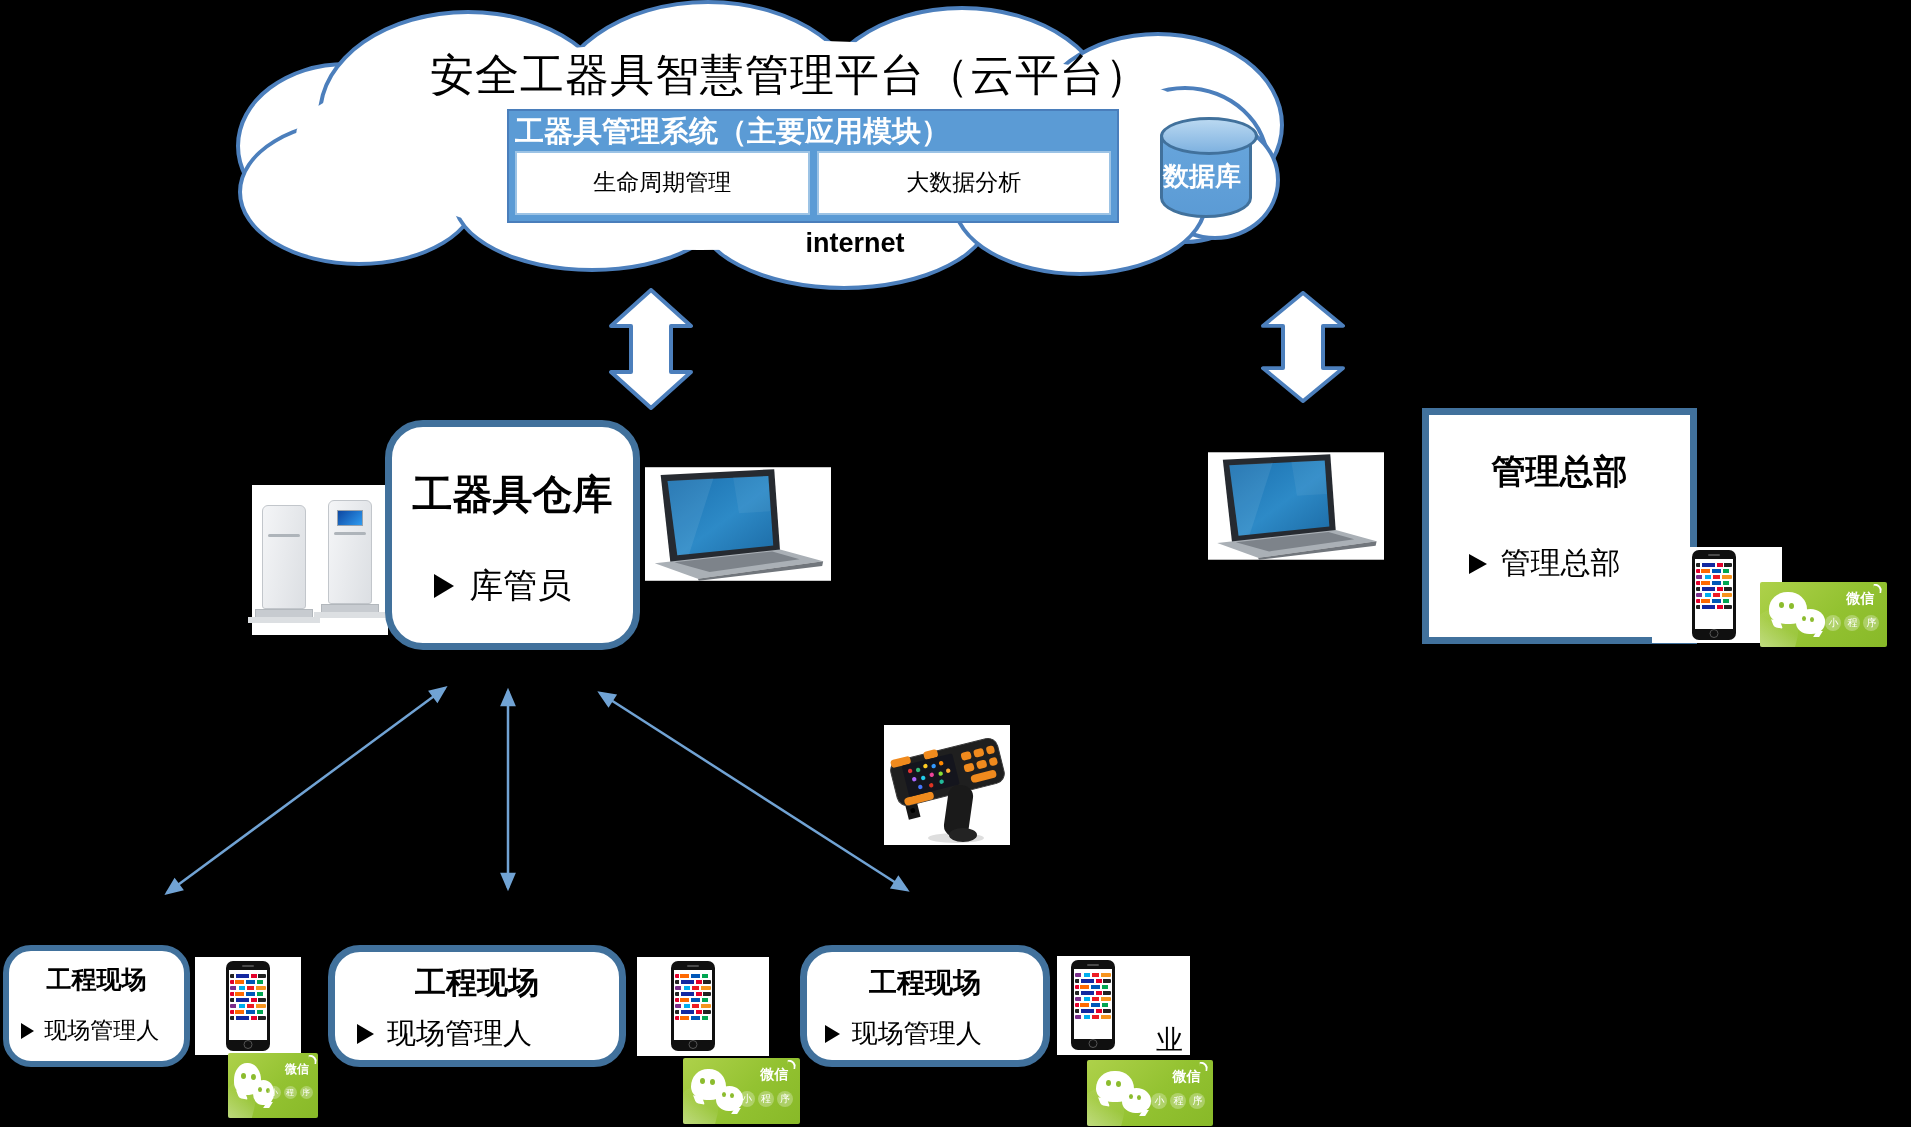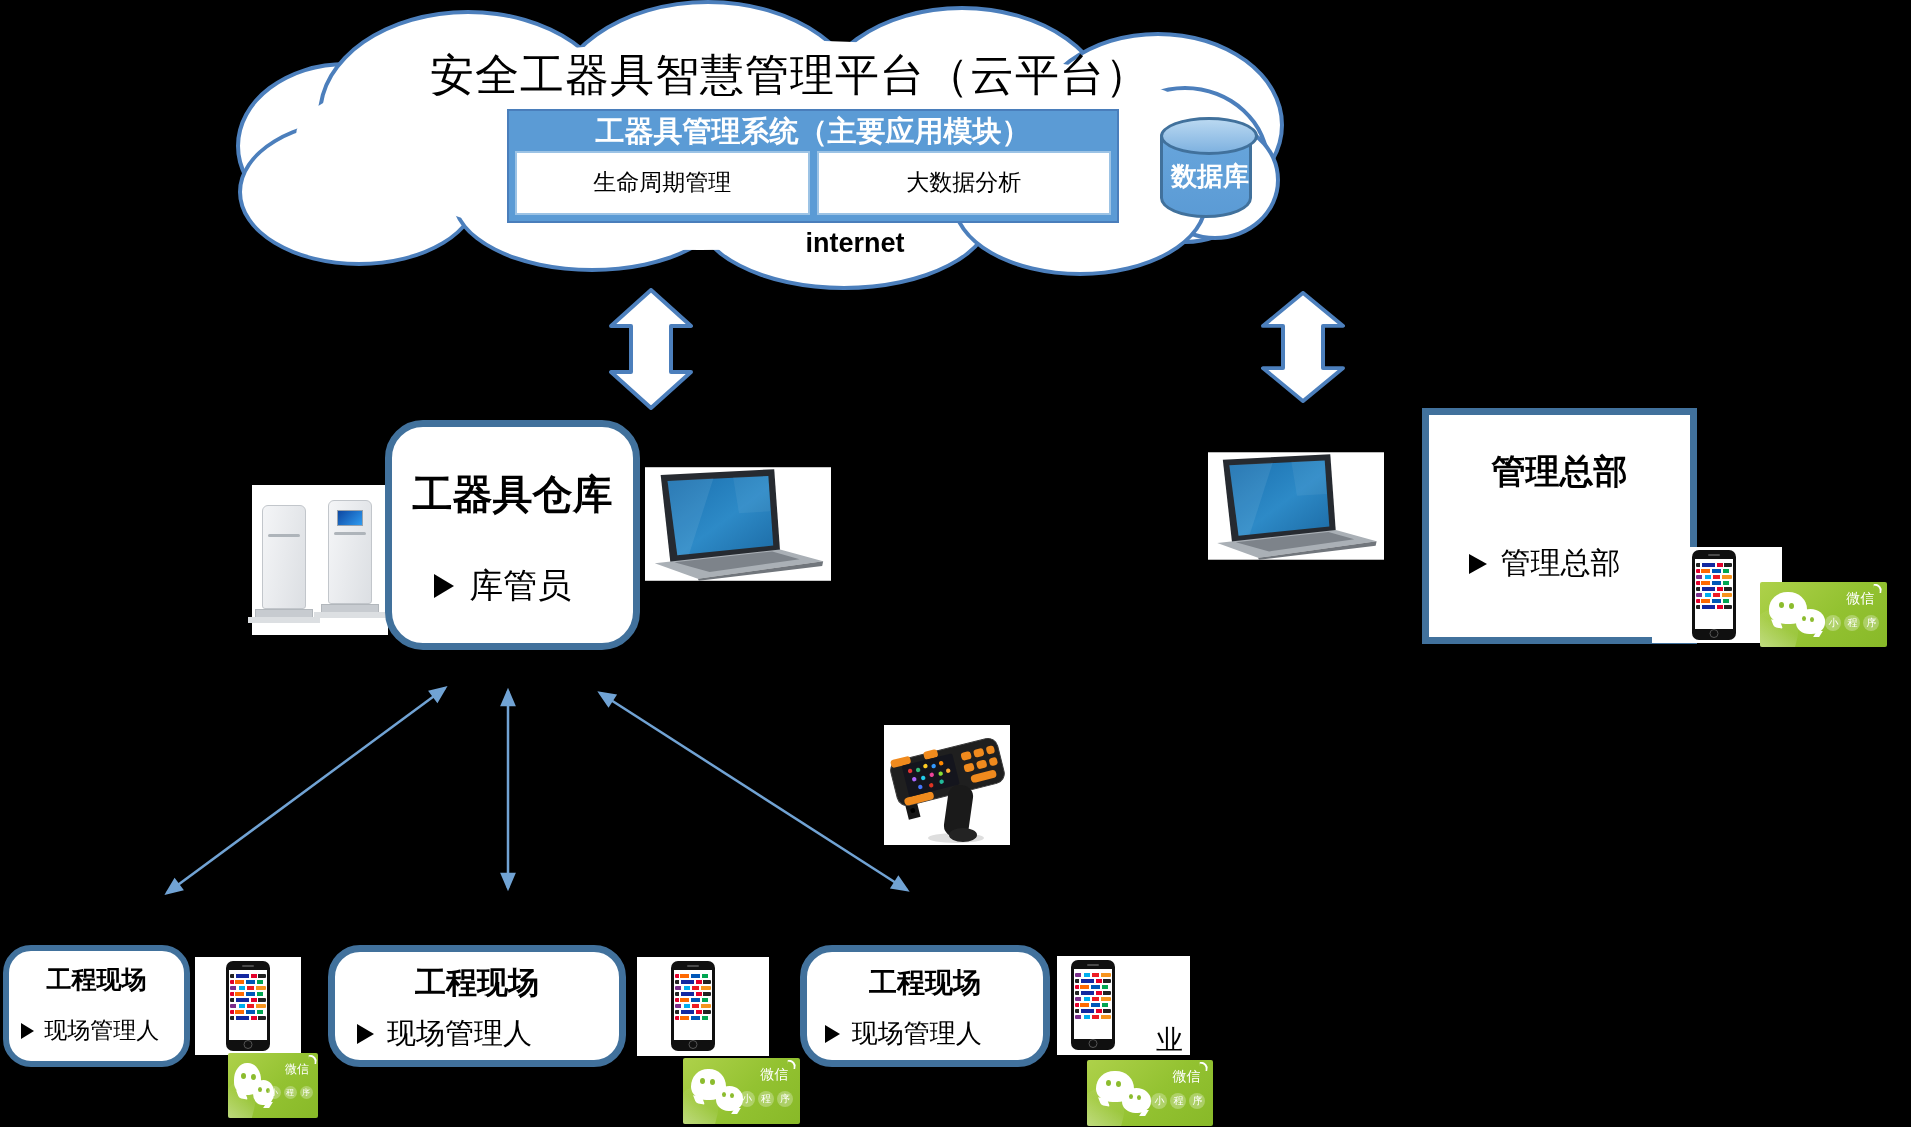--- a/index.html
+++ b/index.html
@@ -15,41 +15,41 @@
   .cloud-title {
     position:absolute; left:380px; top:46px; width:820px; z-index:3;
     font-family:"Liberation Sans", sans-serif; font-weight:normal;
     font-size:44px; text-align:center; letter-spacing:1px; color:#000;
   }
   .sys-box {
     position:absolute; left:507px; top:109px; width:612px; height:114px; z-index:3;
     background:#5b9bd5; border:2px solid #4a7ebb; padding:0 6px 6px 6px;
   }
   .sys-header {
-    height:40px; line-height:40px; text-align:center; color:#fff;
+    height:40px; line-height:40px; color:#fff;
     font-size:29px; font-weight:bold; font-family:"Liberation Serif", serif;
   }
   .sys-modules { display:flex; gap:7px; height:64px; }
   .module {
     flex:1; background:#fff; border:2px solid #9cc3e5;
     display:flex; flex-direction:column; justify-content:center; align-items:center;
     font-size:23px; line-height:1.28; text-align:center;
   }
   .db {
     position:absolute; left:1160px; top:118px; width:92px; height:100px; z-index:3;
     background:linear-gradient(180deg,#6aa7dd,#5b9bd5);
     border:3px solid #41719c; border-radius:46px / 20px;
   }
   .db::before {
     content:""; position:absolute; left:-3px; top:-4px; width:92px; height:32px;
     background:linear-gradient(180deg,#b9d8f1,#7fb2e0);
     border:3px solid #41719c; border-radius:50%;
   }
   .db-label {
-    position:absolute; left:0; top:38px; width:100%; text-align:right;
+    position:absolute; left:0; top:38px; width:100%; text-align:left;
     color:#fff; font-weight:bold; font-size:26px; z-index:1;
   }
   .internet {
     position:absolute; left:780px; top:228px; width:150px; z-index:3;
     font-family:"Liberation Sans", sans-serif; font-weight:bold; font-size:27px;
     text-align:center; color:#000;
   }
   
   .dblarrow { position:absolute; z-index:3; }
   
@@ -102,21 +102,21 @@
   .wc-b1::before { content:""; position:absolute; left:26%; top:30%; width:5px; height:6px;
     border-radius:50%; background:#8cbc2e; box-shadow:10px 1px 0 #8cbc2e; }
   .wc-b1::after { content:""; position:absolute; left:12%; bottom:-4px; width:8px; height:8px;
     background:#fff; transform:skewX(32deg) rotate(14deg); border-radius:0 0 2px 2px; }
   .wc-b2 { position:absolute; left:28%; top:42%; width:23%; height:38%;
     background:#fff; border-radius:50% 50% 46% 46%; }
   .wc-b2::before { content:""; position:absolute; left:22%; top:26%; width:4px; height:5px;
     border-radius:50%; background:#8cbc2e; box-shadow:8px 1px 0 #8cbc2e; }
   .wc-b2::after { content:""; position:absolute; right:14%; bottom:-3px; width:6px; height:6px;
     background:#fff; transform:skewX(-32deg); }
-  .wc-brand { position:absolute; right:10%; top:12%; color:#fff; font-weight:normal; font-size:14px;text-align:right; }
+  .wc-brand { position:absolute; right:10%; top:12%; color:#fff; font-weight:bold; font-size:14px;text-align:right; }
   .wc-brand::after { content:""; position:absolute; right:-8px; top:-6px; width:7px; height:7px;
     border-top:2px solid #fff; border-right:2px solid #fff; border-radius:0 7px 0 0; transform:rotate(6deg); }
   .wc-sub { position:absolute; right:6%; top:50%; display:flex; gap:3px; }
   .wc-sub span { width:16px; height:16px; border-radius:50%; background:rgba(255,255,255,.28);
     color:#fff; font-size:10px; line-height:16px; text-align:center; display:inline-block; }
   .wc-sm .wc-brand { font-size:12px; }
   .wc-sm .wc-sub span { width:13px; height:13px; font-size:8px; line-height:13px; }
   
   .stray { position:absolute; left:1156px; top:1022px; font-size:27px; color:#000; z-index:6; }
   

